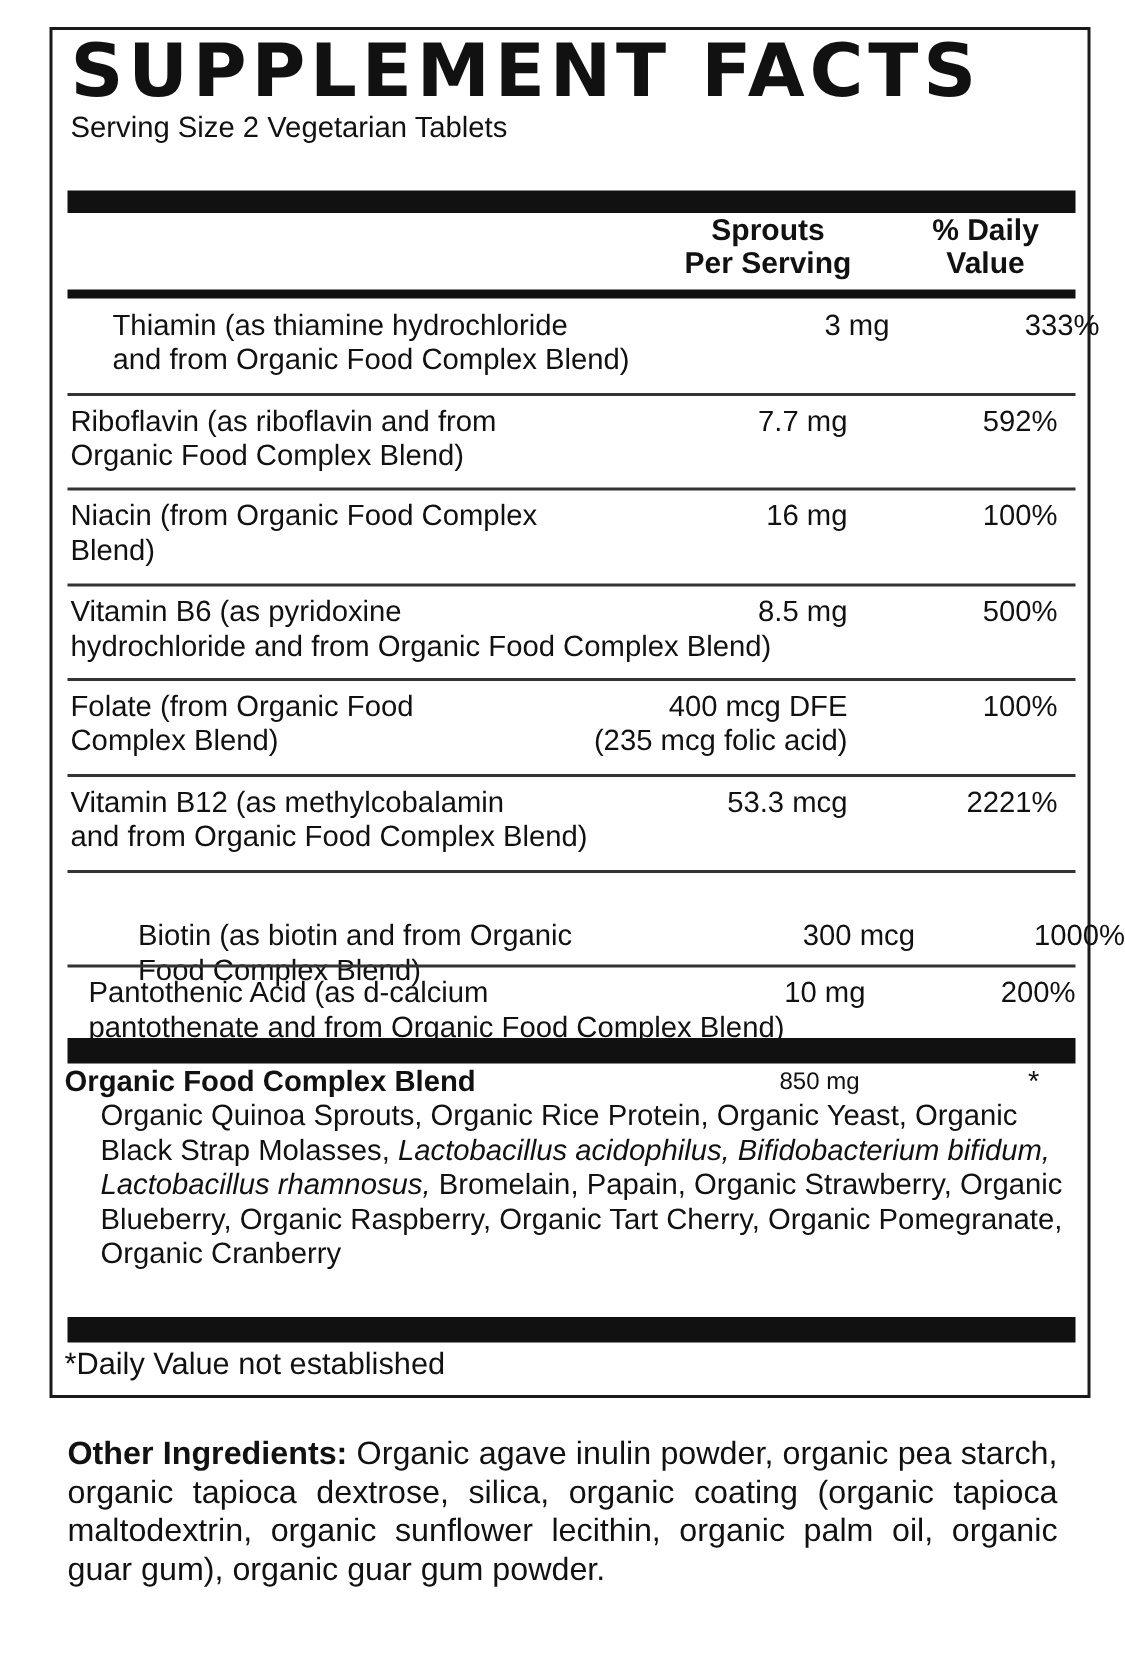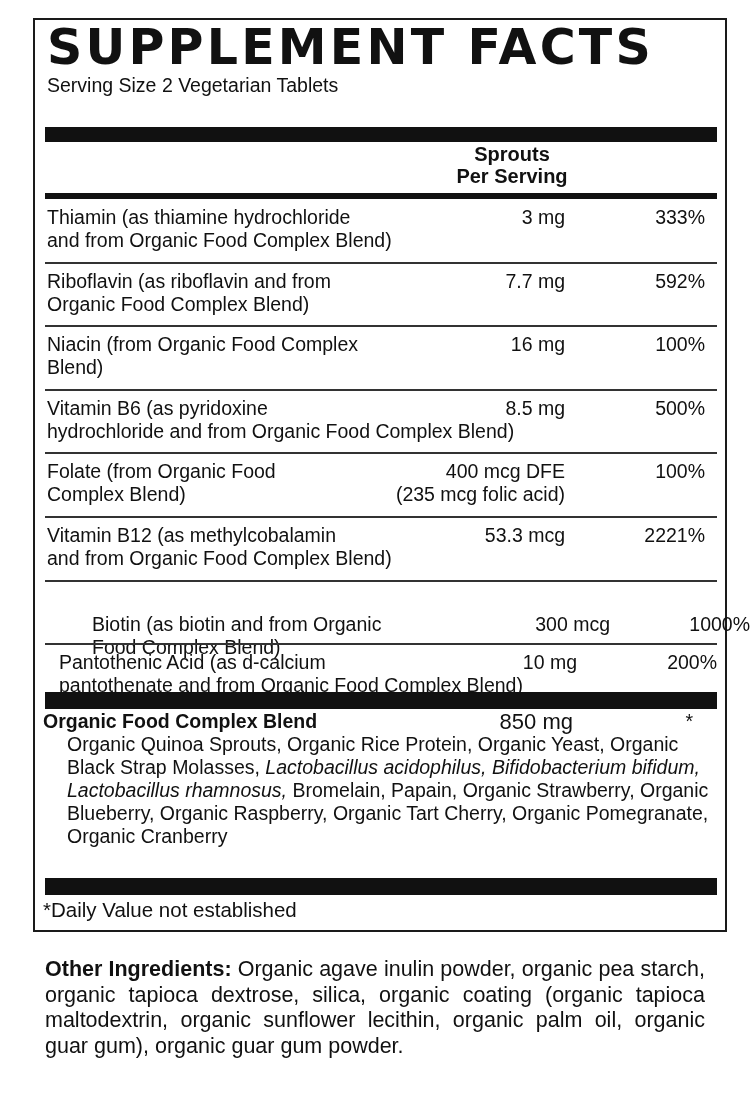--- a/index.html
+++ b/index.html
@@ -12,46 +12,50 @@
            transform:scaleY(1.0); }
   .serv { position:absolute; left:12px; font-size:19.5px; line-height:22px; white-space:nowrap; }
   .bar { position:absolute; left:10px; width:672px; background:#111; }
   .hdr { position:absolute; font-weight:bold; font-size:20px; line-height:22px; text-align:center; white-space:nowrap; }
   .row { position:absolute; left:10px; width:672px; height:62px; }
   .row .name { position:absolute; left:2px; top:7px; font-size:19.5px; line-height:23px; white-space:pre; }
   .row .amt { position:absolute; right:152px; top:7px; font-size:19.5px; line-height:23px; text-align:right; white-space:pre; }
   .row .dv { position:absolute; right:12px; top:7px; font-size:19.5px; line-height:23px; text-align:right; }
   .sep { position:absolute; left:10px; width:672px; height:2px; background:#333; }
   .blend-name { position:absolute; left:8px; top:690px; font-weight:bold; font-size:19.5px; line-height:23px; }
-  .blend-amt { position:absolute; right:152px; top:690px; font-size:22px; line-height:23px; }
+  .blend-amt { position:absolute; right:152px; top:690px; font-size:16px; line-height:23px; }
   .blend-dv { position:absolute; right:32px; top:690px; font-size:19.5px; line-height:23px; }
   .blend-list { position:absolute; left:32px; top:713px; width:660px; font-size:19.5px; line-height:23px; }
   .blend-list i { font-style:italic; }
   .footnote { position:absolute; left:8px; top:878px; font-size:20.5px; line-height:24px; }
   .other { position:absolute; left:45px; top:957px; width:660px; font-size:21.5px; line-height:25.5px; text-align:justify; }
   .other b { font-weight:bold; }
 </style>
 </head>
 <body>
 
 <div class="panel">
   <div class="title">SUPPLEMENT FACTS</div>
   <div class="serv" style="top:54px">Serving Size 2 Vegetarian Tablets</div>
 
   <div class="bar" style="top:107px;height:15px"></div>
 
   <div class="hdr" style="left:402px;top:123px;width:150px">
     <div>Sprouts</div>
     <div>Per Serving</div>
   </div>
+  <div class="hdr" style="left:572px;top:123px;width:100px">
+    <div>% Daily</div>
+    <div>Value</div>
+  </div>
 
   <div class="bar" style="top:173px;height:6px"></div>
 
   <div id="rows">
-      <div class="row" style="top: 179px;">
+      <div class="row" style="top: 179px; margin-left: 28px;">
         <div class="name">Thiamin (as thiamine hydrochloride
 and from Organic Food Complex Blend)</div>
         <div class="amt">3 mg</div>
         <div class="dv">333%</div>
       </div>
       <div class="sep" style="top: 242px;"></div>
       <div class="row" style="top: 243px;">
         <div class="name">Riboflavin (as riboflavin and from
 Organic Food Complex Blend)</div>
         <div class="amt">7.7 mg</div>

